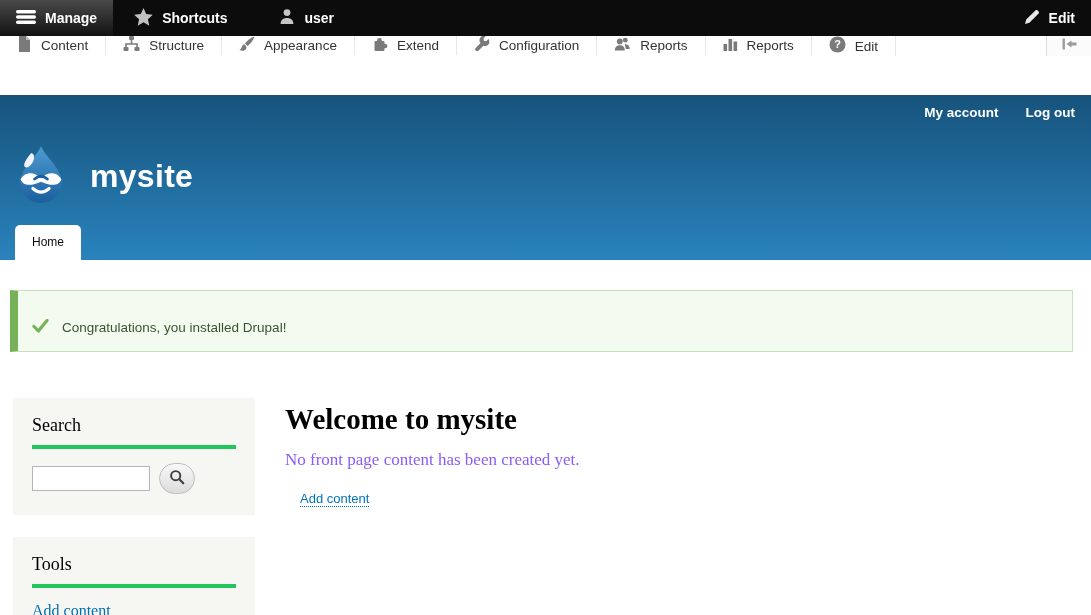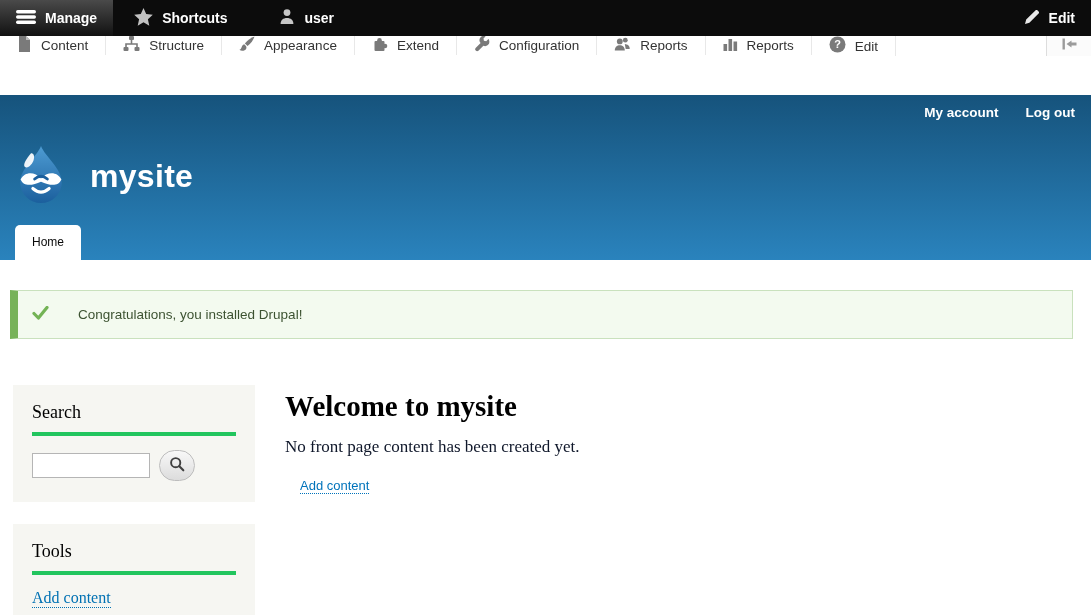--- a/index.html
+++ b/index.html
@@ -74,22 +74,22 @@
     font-size: 12px; color: #0a0a0a;
     cursor: pointer;
   }
 
   
   .msg {
     margin: 30px 18px 0 10px;
     background: #f3faef;
     border: 1px solid #c9e1bd;
     border-left: 8px solid #77b259;
-    padding: 15px 16px 15px 14px;
-    display: flex; align-items: center; gap: 29px;
+    padding: 28px 16px 15px 14px;
+    display: flex; align-items: center; gap: 13px;
     color: #3c5231; font-size: 13.5px;
   }
 
   
   .cols { display: flex; align-items: flex-start; margin-top: 46px; }
   .sidebar { flex: none; width: 242px; margin-left: 13px; }
   .block {
     background: #f6f6f2;
     padding: 17px 19px 21px;
     margin-bottom: 22px;
@@ -122,21 +122,21 @@
   }
 
   .main { margin-left: 30px; }
   .page-title {
     font-family: "Liberation Serif", serif;
     font-size: 29px; font-weight: bold; color: #000000;
     margin: 5px 0 14px;
   }
   .empty-text {
     font-family: "Liberation Serif", serif;
-    font-size: 17px; color: #0f172a;
+    font-size: 17px; color: #8b5cf6;
     margin: 0 0 19px;
   }
   .action-link {
     margin-left: 15px;
     font-size: 13px; color: #0073bb;
     text-decoration: none; border-bottom: 1px dotted #0073bb;
     cursor: pointer;
   }
 </style>
 </head>

